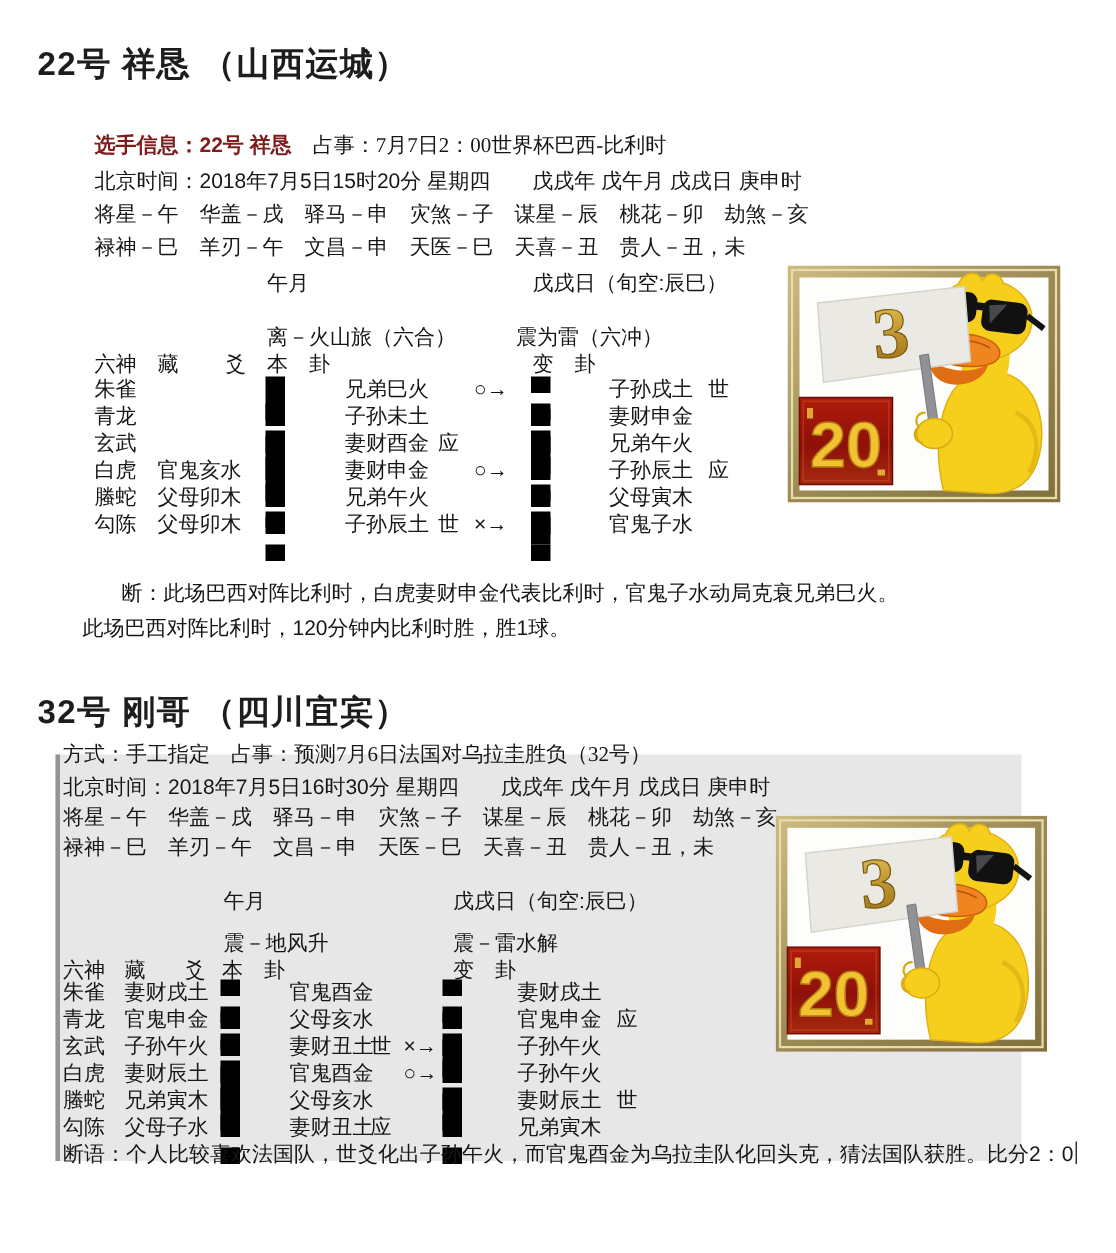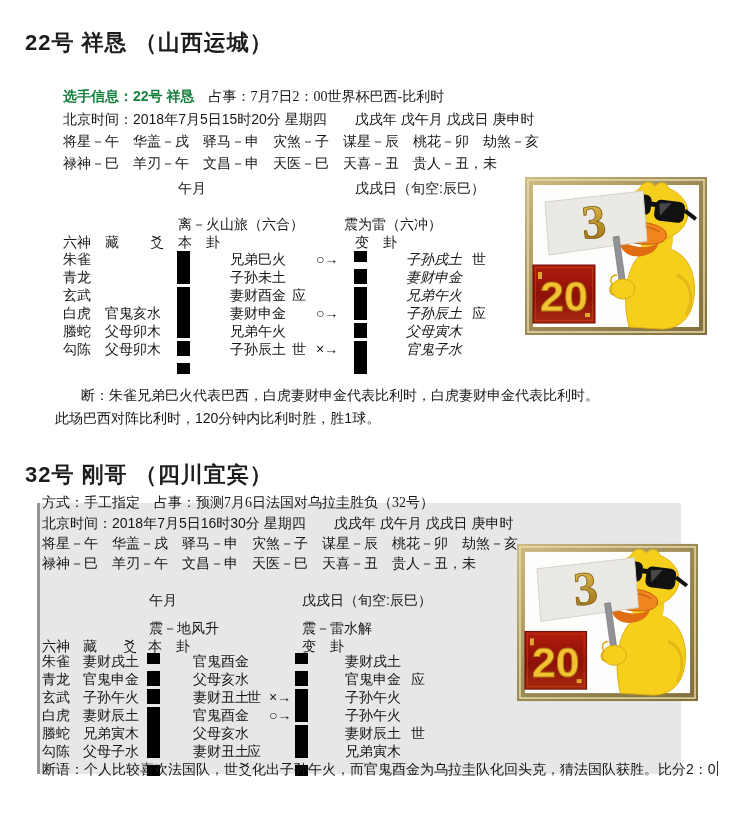--- a/index.html
+++ b/index.html
@@ -6,39 +6,39 @@
   html,body { background:#fff; }
   body {
     position:relative; width:744px; height:835px; overflow:hidden;
     font-family:"Liberation Sans", sans-serif;
     font-size:14px; color:#161616;
   }
   .abs { position:absolute; }
   .sec-title { font-size:22px; font-weight:bold; color:#1d1d1d; letter-spacing:1px; white-space:pre; }
   .line { white-space:pre; line-height:22px; }
   .line2 { white-space:pre; line-height:20px; }
-  .red { color:#15803d; font-weight:bold; }
+  .red { color:#7f1d1d; font-weight:bold; }
   .gz { margin-left:28px; }
   .gap { margin-left:14px;font-family:Liberation Serif, serif; }
   .hdr { white-space:pre; }
   
   .gray-box { left:37px; top:503px; width:644px; height:271px;
     background:#e7e7e7; border-left:3px solid #949494; }
   
   .hex-table { display:flex; flex-direction:column; }
   .hex-row { display:flex; align-items:flex-start; height:18px; white-space:pre; }
   .hex-row span { display:inline-block; overflow:visible; }
   .yao { width:44px; height:11px; display:flex; justify-content:space-between; flex:none; }
   .yao i { display:block; width:13px; height:11px; background:#000; }
   .yao[data-line="broken"] i:nth-child(2) { visibility:hidden; }
   
   .s1 .c-god { width:42px; } .s1 .c-hid { width:72px; }
   .s1 .c-lab { margin-left:9px; width:62px; } .s1 .c-mark { width:24px; }
   .s1 .c-chg { width:36px; } .s1 .yao2 { margin-left:2px; }
-  .s1 .c-lab2 { margin-left:8px; width:66px;font-style:italic; } .s1 .c-mark2 { width:20px; }
+  .s1 .c-lab2 { margin-left:8px; width:66px; } .s1 .c-mark2 { width:20px; }
   
   .s2 .c-god { width:41px; } .s2 .c-hid { width:64px; }
   .s2 .c-lab { margin-left:2px; width:54px; } .s2 .c-mark { width:22px; }
   .s2 .c-chg { width:24px; } .s2 .yao2 { margin-left:2px; }
   .s2 .c-lab2 { margin-left:6px; width:66px; } .s2 .c-mark2 { width:20px; }
   .verdict1 { width:670px; line-height:23px; }
   .verdict1 .l1 { text-indent:26px; white-space:pre; }
   .verdict1 .l2 { white-space:pre; }
   .verdict2 { white-space:pre; line-height:18px; }
   .cursor { display:inline-block; width:1px; height:15px; background:#333;
@@ -130,21 +130,21 @@
 <div class="abs hex-table s1" style="left:63px; top:251px">
   <div class="hex-row"><span class="c-god">朱雀</span><span class="c-hid"></span><span class="yao" data-line="solid"><i></i><i></i><i></i></span><span class="c-lab">兄弟巳火</span><span class="c-mark"></span><span class="c-chg">○→</span><span class="yao yao2" data-line="broken"><i></i><i></i><i></i></span><span class="c-lab2">子孙戌土</span><span class="c-mark2">世</span></div>
   <div class="hex-row"><span class="c-god">青龙</span><span class="c-hid"></span><span class="yao" data-line="broken"><i></i><i></i><i></i></span><span class="c-lab">子孙未土</span><span class="c-mark"></span><span class="c-chg"></span><span class="yao yao2" data-line="broken"><i></i><i></i><i></i></span><span class="c-lab2">妻财申金</span><span class="c-mark2"></span></div>
   <div class="hex-row"><span class="c-god">玄武</span><span class="c-hid"></span><span class="yao" data-line="solid"><i></i><i></i><i></i></span><span class="c-lab">妻财酉金</span><span class="c-mark">应</span><span class="c-chg"></span><span class="yao yao2" data-line="solid"><i></i><i></i><i></i></span><span class="c-lab2">兄弟午火</span><span class="c-mark2"></span></div>
   <div class="hex-row"><span class="c-god">白虎</span><span class="c-hid">官鬼亥水</span><span class="yao" data-line="solid"><i></i><i></i><i></i></span><span class="c-lab">妻财申金</span><span class="c-mark"></span><span class="c-chg">○→</span><span class="yao yao2" data-line="broken"><i></i><i></i><i></i></span><span class="c-lab2">子孙辰土</span><span class="c-mark2">应</span></div>
   <div class="hex-row"><span class="c-god">螣蛇</span><span class="c-hid">父母卯木</span><span class="yao" data-line="broken"><i></i><i></i><i></i></span><span class="c-lab">兄弟午火</span><span class="c-mark"></span><span class="c-chg"></span><span class="yao yao2" data-line="broken"><i></i><i></i><i></i></span><span class="c-lab2">父母寅木</span><span class="c-mark2"></span></div>
   <div class="hex-row"><span class="c-god">勾陈</span><span class="c-hid">父母卯木</span><span class="yao" data-line="broken"><i></i><i></i><i></i></span><span class="c-lab">子孙辰土</span><span class="c-mark">世</span><span class="c-chg">×→</span><span class="yao yao2" data-line="solid"><i></i><i></i><i></i></span><span class="c-lab2">官鬼子水</span><span class="c-mark2"></span></div>
 </div>
 
 <div class="abs verdict1" style="left:55px; top:384px">
-  <div class="l1">断：朱雀兄弟巳火代表巴西，白虎妻财申金代表比利时，白虎妻财申金代表比利时。</div>
+  <div class="l1">断：此场巴西对阵比利时，白虎妻财申金代表比利时，官鬼子水动局克衰兄弟巳火。</div>
   <div class="l2">此场巴西对阵比利时，120分钟内比利时胜，胜1球。</div>
 </div>
 
 <svg class="duck" style="left:525px; top:177px" width="182" height="158">
     <use href="#duck-symbol" xlink:href="#duck-symbol"></use>
   </svg>
 
 <div class="abs sec-title" style="left:25px; top:460px">32号 刚哥 （四川宜宾）</div>
 
 <div class="abs gray-box"></div>

